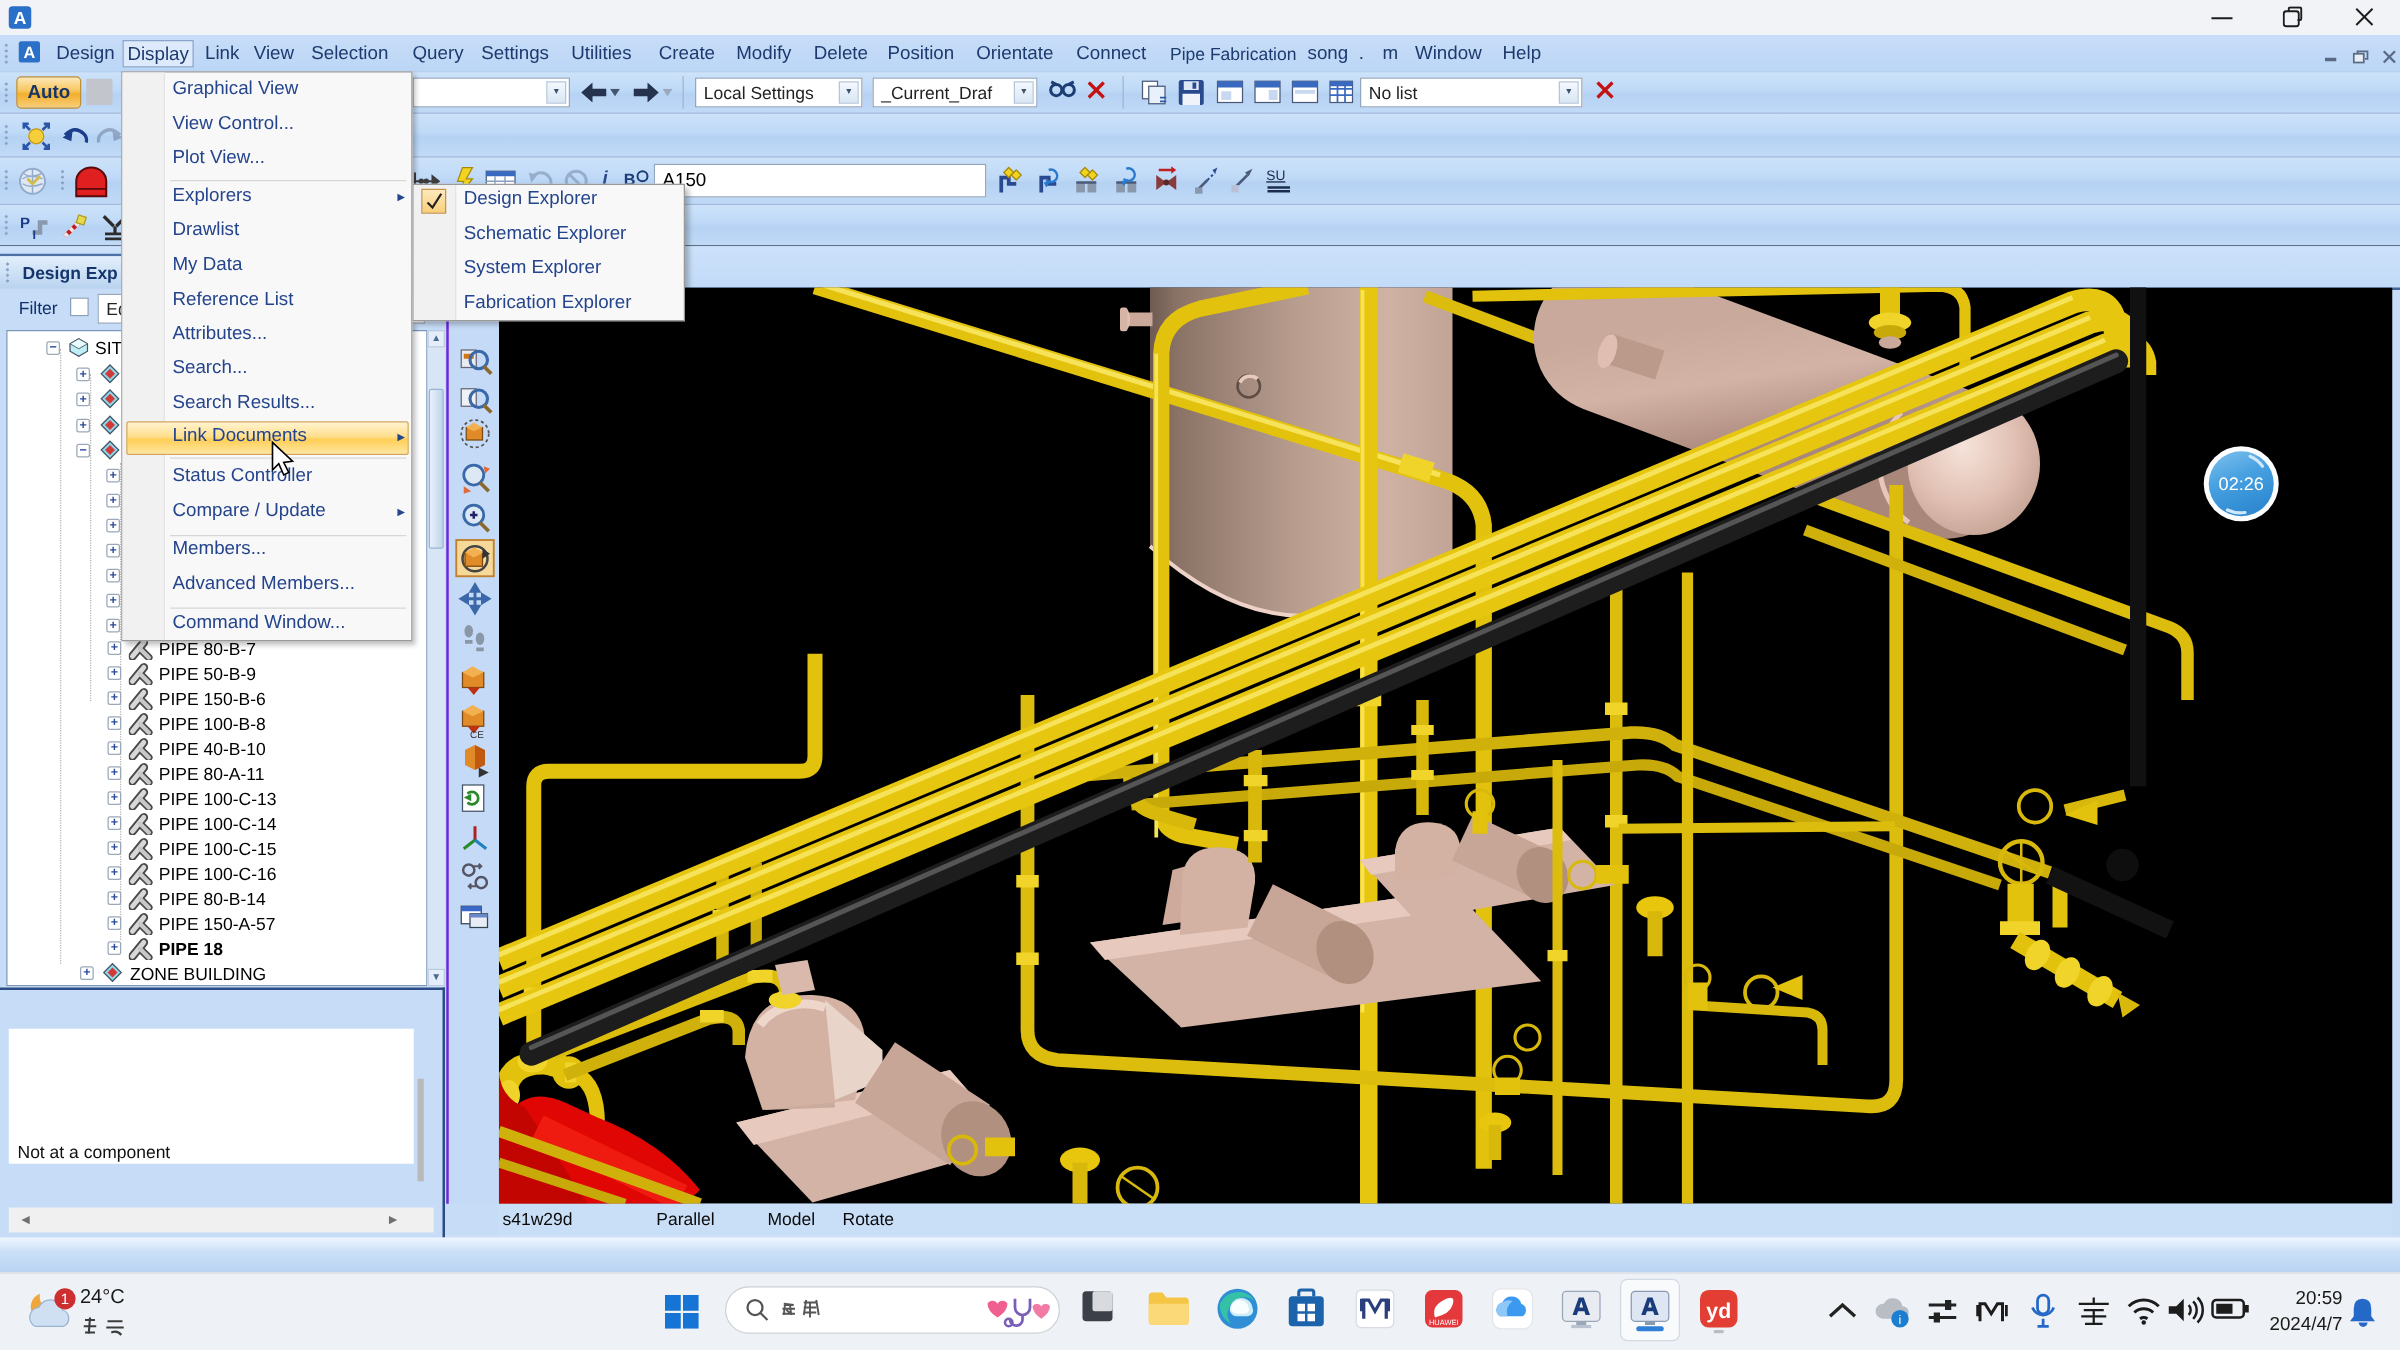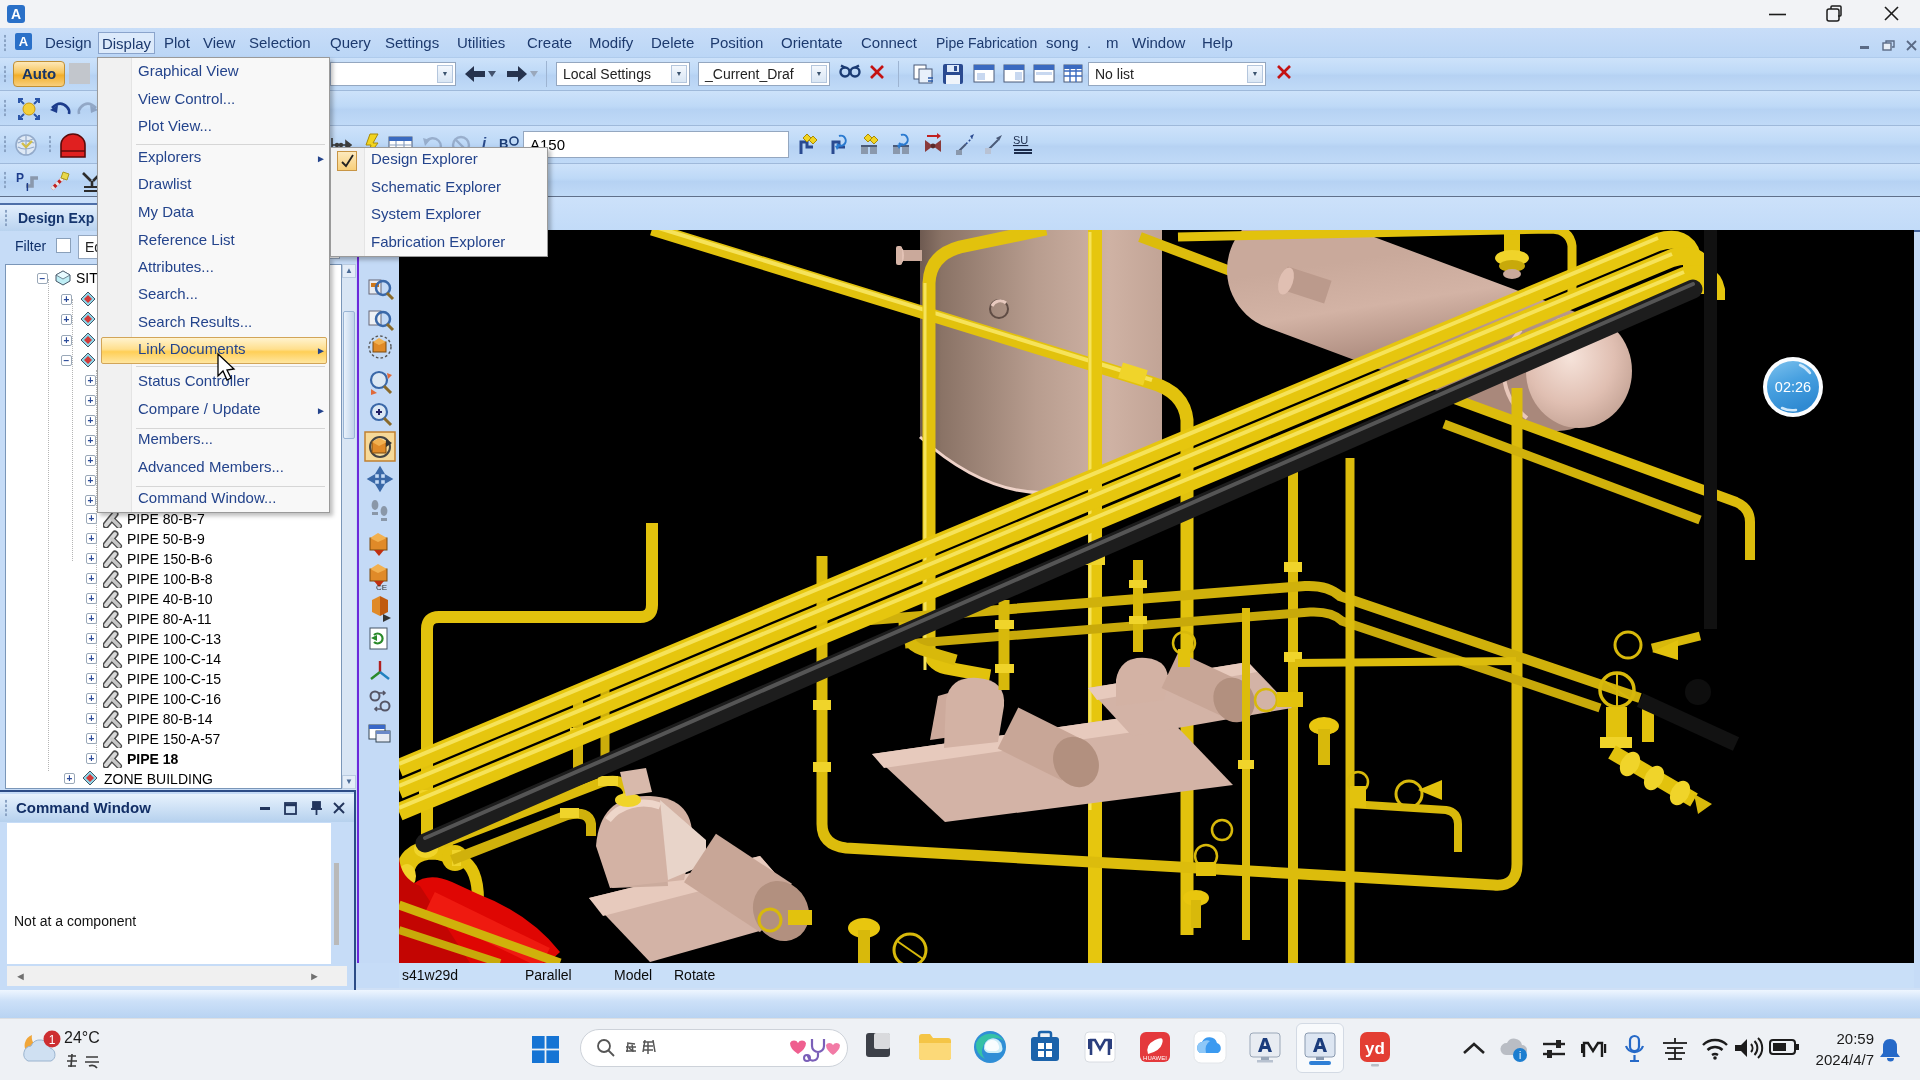--- a/index.html
+++ b/index.html
@@ -31,21 +31,21 @@
 
 #expl{left:0;top:203px;width:328px;height:587px;background:#c6dcf7;border-top:2px solid #4e6fa8}
 #explhead{left:0;top:0;width:356px;height:26px;background:linear-gradient(#e3effc,#b9d3ef);color:#15356d;font-weight:bold;font-size:14px;line-height:26px}
 #filterrow{left:0;top:26px;width:356px;height:33px;background:#c6dcf7;font-size:14px;color:#10306a}
 #treearea{left:5px;top:59px;width:337px;height:525px;background:#fff;border:1px solid #7a96b8}
 #treescroll{left:342px;top:59px;width:14px;height:525px;background:#d8e5f4}
 .trow{position:absolute;left:0;white-space:nowrap;font-size:14px;color:#000;height:20px;line-height:20px}
 .expander{position:absolute;width:11px;height:11px;background:#fff;border:1px solid #9aa8b8;border-radius:2px;font-size:10px;line-height:9px;text-align:center;color:#2a4a9a;font-weight:bold}
 #cmdwin{left:0;top:790px;width:356px;height:200px;background:#c6dcf7;border-top:2px solid #2c4c86;border-right:2px solid #2c4c86}
 #cmdhead{left:0;top:2px;width:354px;height:28px;background:linear-gradient(#e7f2fd,#b6d1ee);color:#132f66;font-weight:bold;font-size:15px;line-height:28px}
-#cmdbody{left:7px;top:31px;width:324px;height:141px;background:#fff}
+#cmdbody{left:7px;top:31px;width:324px;height:108px;background:#fff}
 #cmdhscroll{left:7px;top:174px;width:340px;height:20px;background:#f0f0f0}
 #appstatus{left:0;top:990px;width:1920px;height:28px;background:linear-gradient(#eef6ff,#cce0f8 40%,#b8d3f2)}
 
 #vtools{left:357px;top:230px;width:42px;height:733px;background:#c4daf6;border-left:2px solid #6d28d9}
 
 .menu{background:#f8f8f8;border:1px solid #9a9a9a;box-shadow:3px 3px 4px rgba(0,0,0,.25);font-size:15px;color:#24448c}
 .menu .gutter{position:absolute;left:0;top:0;bottom:0;width:34px;background:#f1f1f1;border-right:1px solid #e4e4e4}
 .menu .it{position:absolute;left:40px;white-space:nowrap}
 .menu .arrow{position:absolute;font-size:10px;color:#24448c}
 .menu .msep{position:absolute;left:38px;right:4px;height:1px;background:#d6d6d6}
@@ -70,21 +70,21 @@
           <line x1="14" y1="1" x2="1" y2="14"></line>
         </g>
       </svg>
   </div>
 
   <div id="menubar" class="abs">
     <div class="grip abs" style="left:3px;top:6px"></div>
     <div class="mi abs" style="left:15px;top:5px;width:17px;height:17px;background:#2a70c8;border-radius:2px;color:#fff;font-weight:bold;font-size:13px;text-align:center;line-height:17px">A</div>
     <div class="mi abs" style="left:45px">Design</div>
     <div class="mi abs hot" style="left:98px;width:57px;text-align:center">Display</div>
-    <div class="mi abs" style="left:164px">Plot</div>
+    <div class="mi abs" style="left:164px">Link</div>
     <div class="mi abs" style="left:203px">View</div>
     <div class="mi abs" style="left:249px">Selection</div>
     <div class="mi abs" style="left:330px">Query</div>
     <div class="mi abs" style="left:385px">Settings</div>
     <div class="mi abs" style="left:457px">Utilities</div>
     <div class="mi abs" style="left:527px">Create</div>
     <div class="mi abs" style="left:589px">Modify</div>
     <div class="mi abs" style="left:651px">Delete</div>
     <div class="mi abs" style="left:710px">Position</div>
     <div class="mi abs" style="left:781px">Orientate</div>
@@ -479,45 +479,20 @@
     </div>
 
     <div id="treescroll" class="abs">
       <div class="abs" style="left:0;top:0;width:14px;height:14px;background:#e4edf8;border:1px solid #b9cbe0;font-size:8px;text-align:center;line-height:12px;color:#4a6a96">▲</div>
       <div class="abs" style="left:1px;top:47px;width:12px;height:128px;background:linear-gradient(90deg,#e8f1fb,#c0d4ea);border:1px solid #98b4d4;border-radius:2px"></div>
       <div class="abs" style="left:0;top:511px;width:14px;height:14px;background:#e4edf8;border:1px solid #b9cbe0;font-size:8px;text-align:center;line-height:12px;color:#4a6a96">▼</div>
     </div>
   </div>
 
   <div id="cmdwin" class="abs">
-    <div id="cmdhead" class="abs">
-        <div class="grip abs" style="left:4px;top:5px"></div>
-        <span class="abs" style="left:16px">Command Window</span>
-      <span class="abs" style="left:612px;top:0;color:#22355c;font-size:14px">&nbsp;</span>
-      <svg class="abs" style="left:260px;top:13px" width="12" height="4">
-          <rect width="10" height="3" fill="#22355c"></rect>
-        </svg>
-      <svg class="abs" style="left:284px;top:8px" width="13" height="13">
-          <rect x="1" y="1" width="11" height="11" fill="none" stroke="#22355c" stroke-width="1.8"></rect>
-          <line x1="1" y1="3" x2="12" y2="3" stroke="#22355c" stroke-width="2.4"></line>
-        </svg>
-      <svg class="abs" style="left:310px;top:7px" width="13" height="15">
-          <g stroke="#22355c" stroke-width="1.8" fill="none">
-            <rect x="3" y="1" width="7" height="7" fill="#22355c"></rect>
-            <line x1="1" y1="8" x2="12" y2="8"></line>
-            <line x1="6.5" y1="8" x2="6.5" y2="14"></line>
-          </g>
-        </svg>
-      <svg class="abs" style="left:333px;top:8px" width="13" height="13">
-          <g stroke="#22355c" stroke-width="2">
-            <line x1="1" y1="1" x2="11" y2="11"></line>
-            <line x1="11" y1="1" x2="1" y2="11"></line>
-          </g>
-        </svg>
-    </div>
     <div id="cmdbody" class="abs">
       <div class="abs" style="left:7px;top:90px;font-size:14px;color:#111">Not at a component</div>
       <div class="abs" style="left:327px;top:40px;width:5px;height:82px;background:#b9b9b9"></div>
     </div>
     <div id="cmdhscroll" class="abs">
       <span class="abs" style="left:8px;top:4px;font-size:11px;color:#707070">◄</span>
       <span class="abs" style="left:302px;top:4px;font-size:11px;color:#707070">►</span>
     </div>
   </div>
   <div id="appstatus" class="abs"></div>

